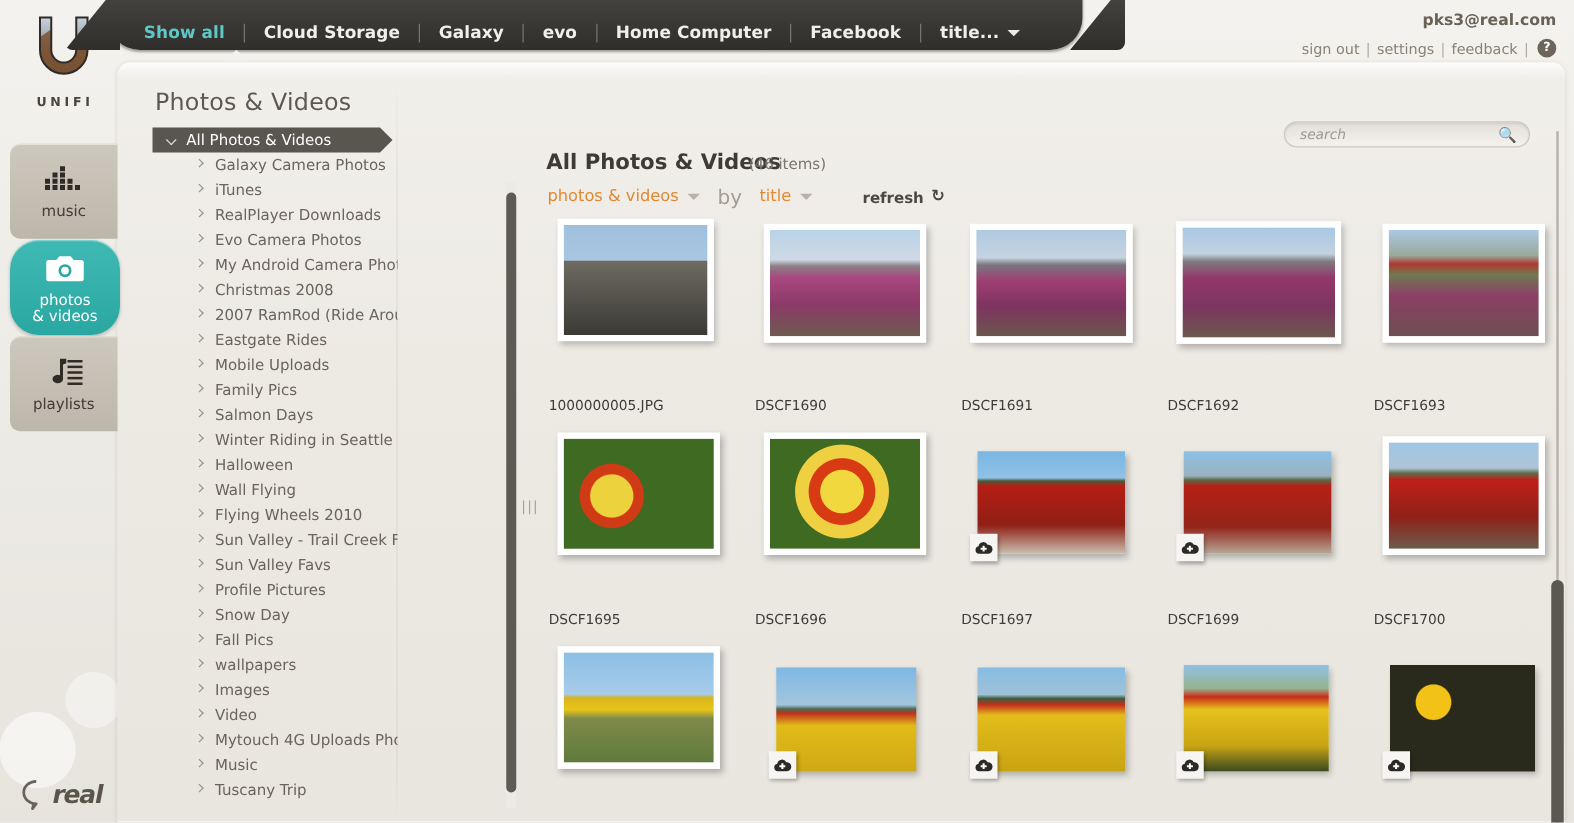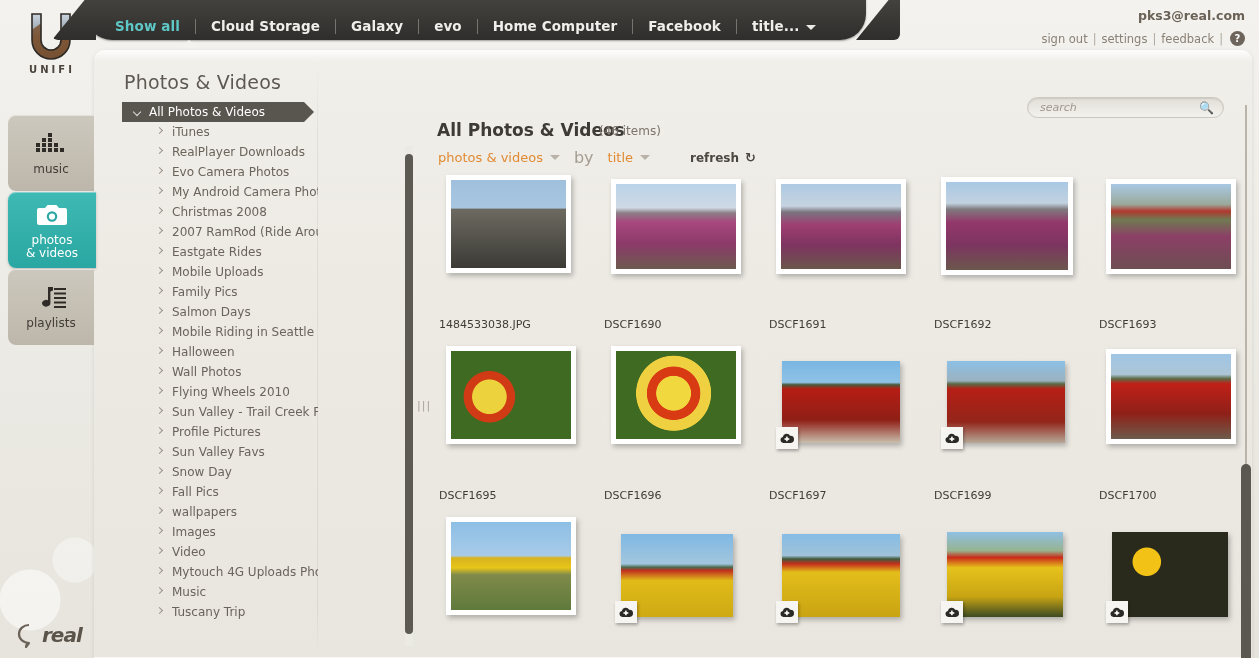--- a/index.html
+++ b/index.html
@@ -89,20 +89,21 @@
     border-radius: 8px 0 0 8px;
     background: linear-gradient(180deg,#cdc8bd 0%, #bdb7ab 100%);
     display: flex; flex-direction: column; align-items: center; justify-content: center;
     cursor: pointer; color: #403c36; font-size: 12px;
     box-shadow: inset 0 1px 0 rgba(255,255,255,.45);
   }
   .rail-tab.active {
     background: linear-gradient(180deg,#3fb9b4 0%, #2aa7a2 100%);
     color: #ffffff; width: 88px;
     box-shadow: inset 0 1px 0 rgba(255,255,255,.35), 0 1px 3px rgba(0,0,0,.22);
+    border-radius: 23px;
   }
   .rail-label { margin-top: 5px; line-height: 13px; text-align: center; }
   .rail-icon { width: 34px; height: 28px; display:block; }
 
   
   .panel {
     position: absolute; left: 94px; top: 50px; width: 1158px; height: 608px;
     background: linear-gradient(180deg,#f1efea 0%, #edeae4 40%, #e9e6df 100%);
     border-radius: 10px 10px 0 0;
     box-shadow: 0 -1px 0 rgba(255,255,255,.7) inset, 0 1px 4px rgba(0,0,0,.10);
@@ -236,21 +237,21 @@
   }
   .vthumb {
     position: absolute; right: 1px; top: 414px; width: 10px; height: 228px;
     background: #5b5751; border-radius: 5px;
   }
 
   
   .logo { position: absolute; left: 26px; top: 12px; width: 52px; text-align: center; }
   .logo-u { width: 50px; height: 48px; display:block; }
   .logo-text {
-    font-size: 10px; letter-spacing: 3px; color: #4b453d; margin-top: 4px; font-weight: bold;
+    font-size: 10px; letter-spacing: 3px; color: #4b453d; margin-top: 17px; font-weight: bold;
   }
   
   .reallogo { position: absolute; left: 16px; bottom: 10px; display: flex; align-items: center; }
   .reallogo .rtext {
     font-style: italic; font-weight: bold; font-size: 20px; color: #5b544b;
     letter-spacing: -1px;
   }
 </style>
 </head>
 <body>
@@ -367,20 +368,24 @@
   <div class="sidebar">
     <div class="sidebar-title">Photos &amp; Videos</div>
     <div class="tree">
       <div class="tree-root">
         <span class="chev"></span>
         <span>All Photos &amp; Videos</span>
       </div>
       <div id="tree-items">
           <div class="tree-item">
             <span class="chev-r"></span>
+            <span>Galaxy Camera Photos</span>
+          </div>
+          <div class="tree-item">
+            <span class="chev-r"></span>
             <span>iTunes</span>
           </div>
           <div class="tree-item">
             <span class="chev-r"></span>
             <span>RealPlayer Downloads</span>
           </div>
           <div class="tree-item">
             <span class="chev-r"></span>
             <span>Evo Camera Photos</span>
           </div>
@@ -407,45 +412,45 @@
           <div class="tree-item">
             <span class="chev-r"></span>
             <span>Family Pics</span>
           </div>
           <div class="tree-item">
             <span class="chev-r"></span>
             <span>Salmon Days</span>
           </div>
           <div class="tree-item">
             <span class="chev-r"></span>
-            <span>Mobile Riding in Seattle</span>
+            <span>Winter Riding in Seattle</span>
           </div>
           <div class="tree-item">
             <span class="chev-r"></span>
             <span>Halloween</span>
           </div>
           <div class="tree-item">
             <span class="chev-r"></span>
-            <span>Wall Photos</span>
+            <span>Wall Flying</span>
           </div>
           <div class="tree-item">
             <span class="chev-r"></span>
             <span>Flying Wheels 2010</span>
           </div>
           <div class="tree-item">
             <span class="chev-r"></span>
             <span>Sun Valley - Trail Creek F</span>
           </div>
           <div class="tree-item">
             <span class="chev-r"></span>
+            <span>Sun Valley Favs</span>
+          </div>
+          <div class="tree-item">
+            <span class="chev-r"></span>
             <span>Profile Pictures</span>
-          </div>
-          <div class="tree-item">
-            <span class="chev-r"></span>
-            <span>Sun Valley Favs</span>
           </div>
           <div class="tree-item">
             <span class="chev-r"></span>
             <span>Snow Day</span>
           </div>
           <div class="tree-item">
             <span class="chev-r"></span>
             <span>Fall Pics</span>
           </div>
           <div class="tree-item">
@@ -503,21 +508,21 @@
       <input type="text" placeholder="search" style="">
       <span class="search-icon">🔍</span>
     </div>
 
     <div class="grid" id="photo-grid">
         <div class="row">
           <div class="cell">
             <div class="thumb-wrap" style="position: absolute; left: 8px; top: 0px;">
               <div class="thumb" style="width: 125px; height: 98px; background: linear-gradient(rgb(159, 192, 221) 0%, rgb(168, 198, 224) 32%, rgb(109, 106, 97) 33%, rgb(59, 58, 53) 100%);"></div>
             </div>
-            <div class="caption">1484533038.JPG</div>
+            <div class="caption">1000000005.JPG</div>
           </div>
           <div class="cell">
             <div class="thumb-wrap" style="position: absolute; left: 8px; top: 4px;">
               <div class="thumb" style="width: 130px; height: 95px; background: linear-gradient(rgb(185, 211, 232) 0%, rgb(207, 217, 228) 28%, rgb(141, 127, 134) 34%, rgb(168, 72, 127) 45%, rgb(140, 58, 105) 70%, rgb(109, 90, 78) 100%);"></div>
             </div>
             <div class="caption">DSCF1690</div>
           </div>
           <div class="cell">
             <div class="thumb-wrap" style="position: absolute; left: 8px; top: 4px;">
               <div class="thumb" style="width: 130px; height: 95px; background: linear-gradient(rgb(174, 202, 226) 0%, rgb(198, 211, 224) 26%, rgb(123, 116, 128) 33%, rgb(158, 63, 114) 48%, rgb(126, 52, 96) 72%, rgb(106, 87, 75) 100%);"></div>

